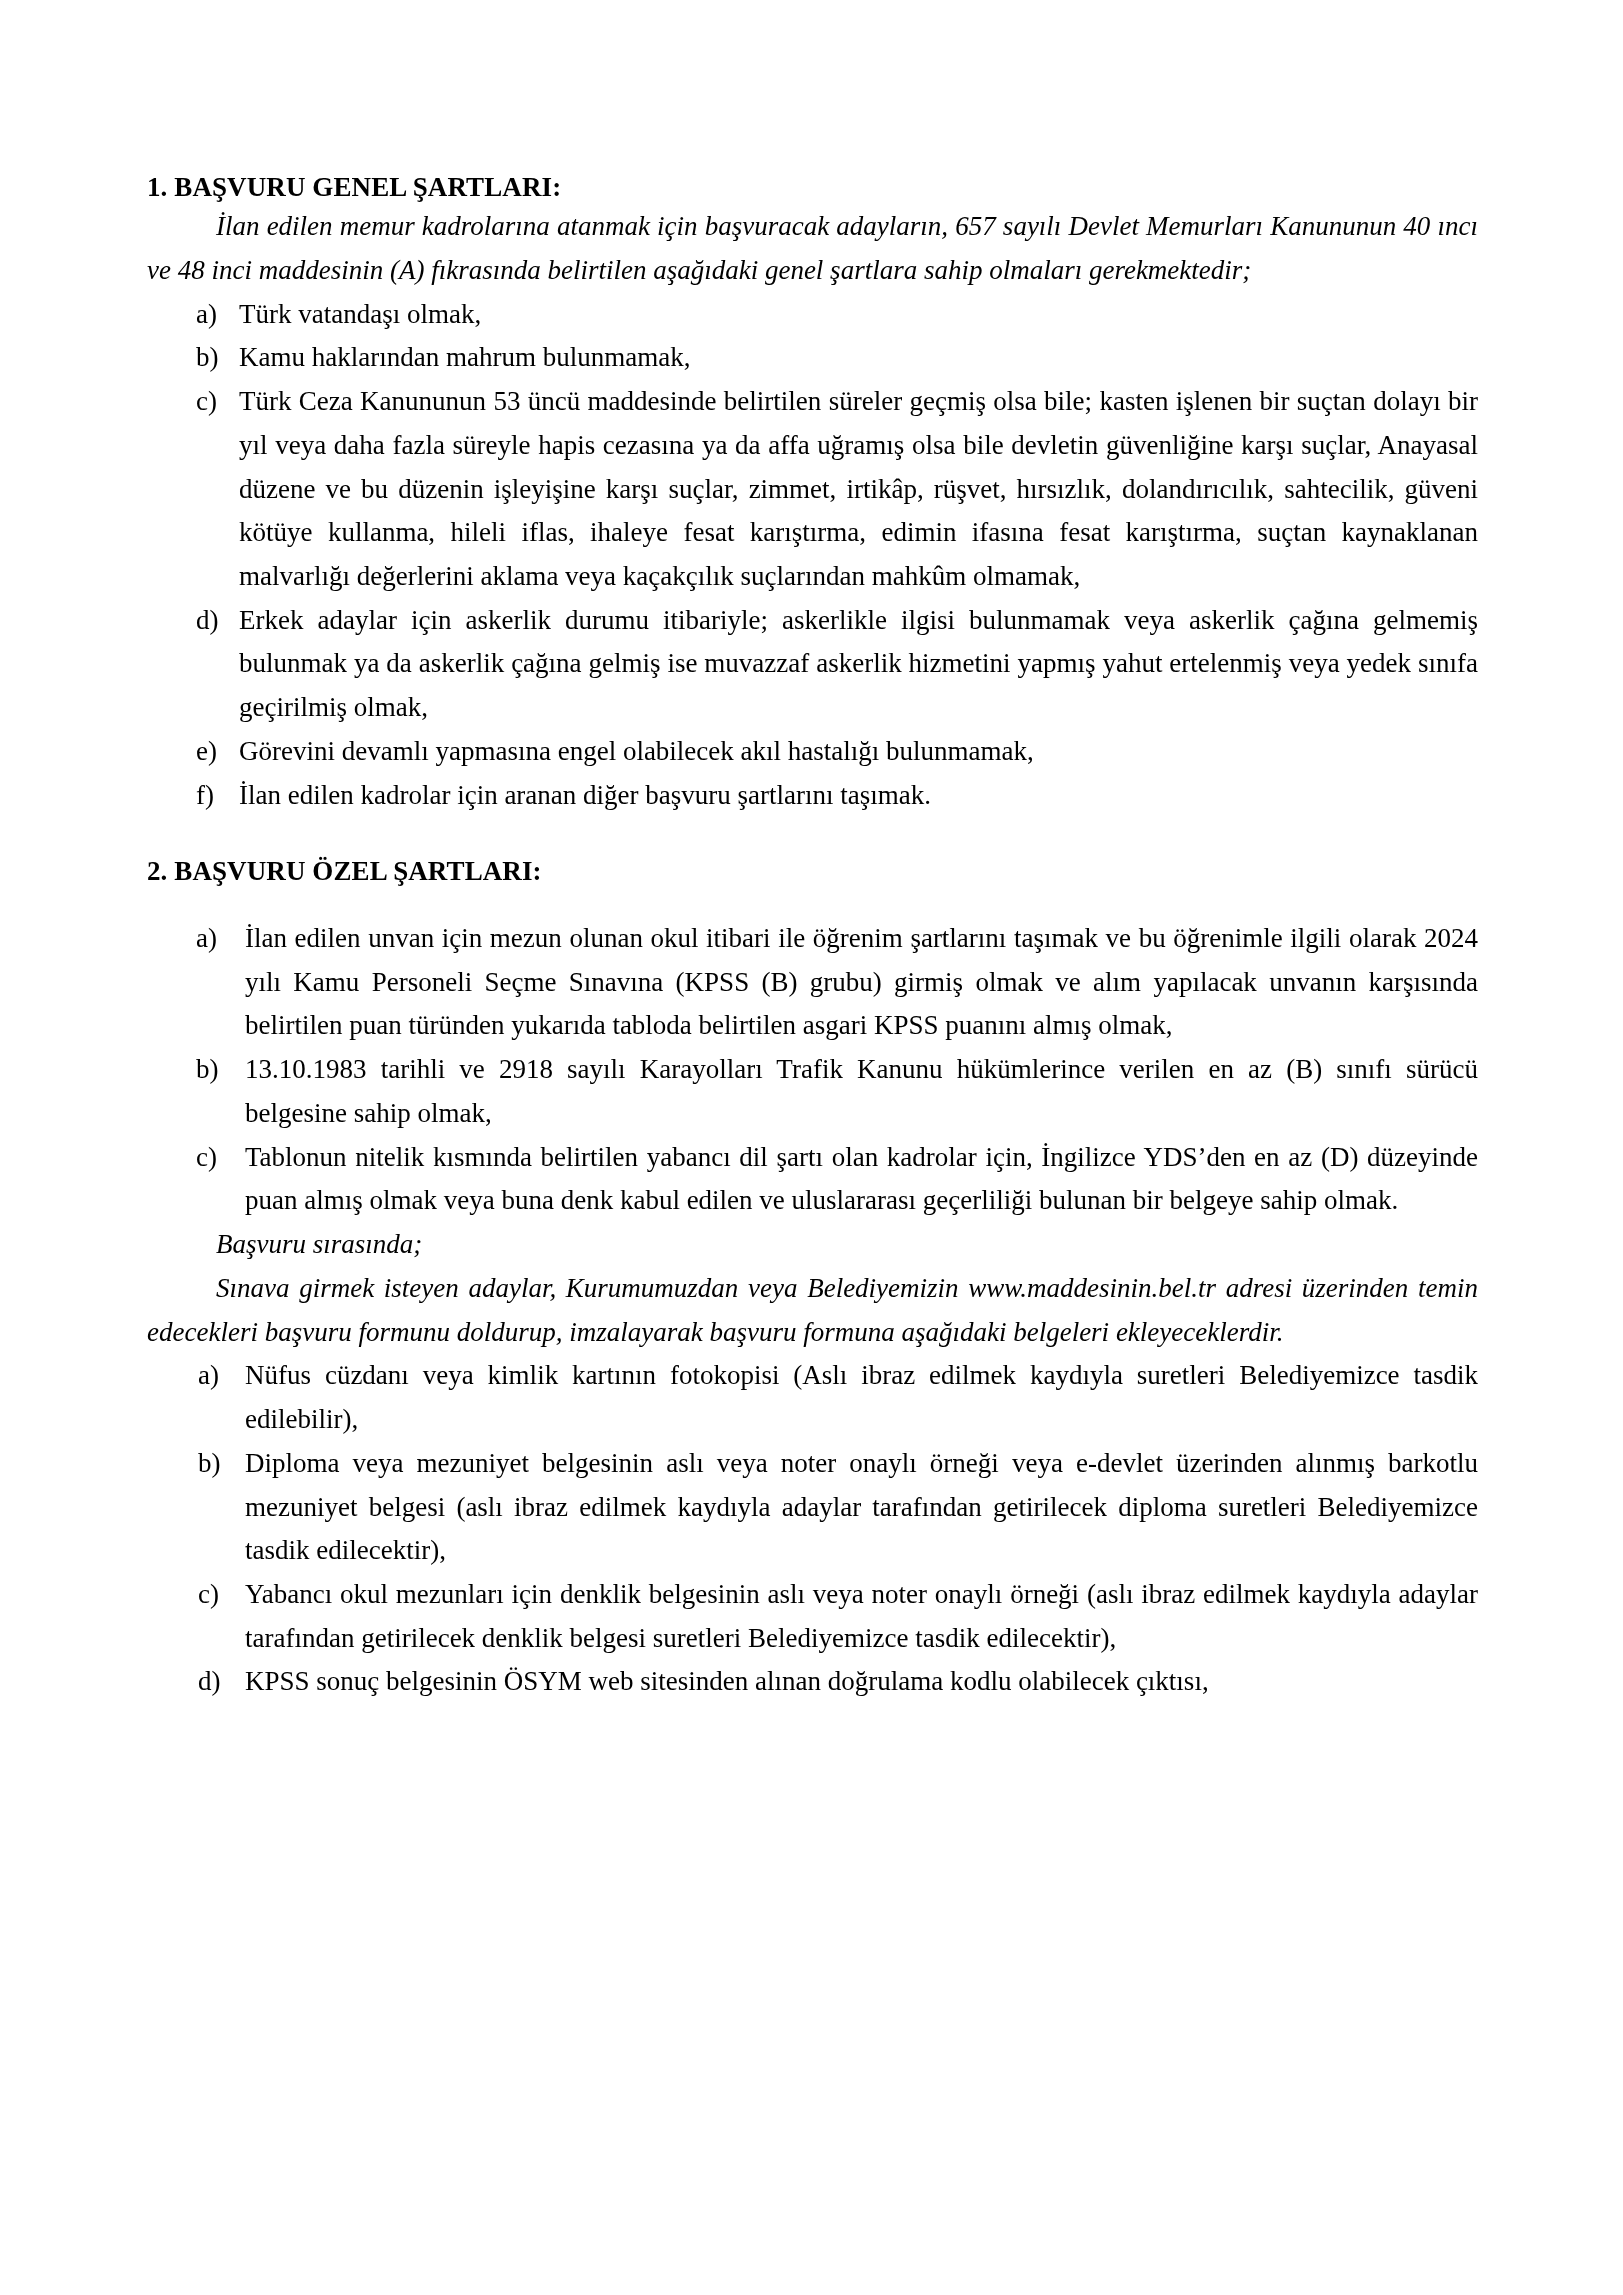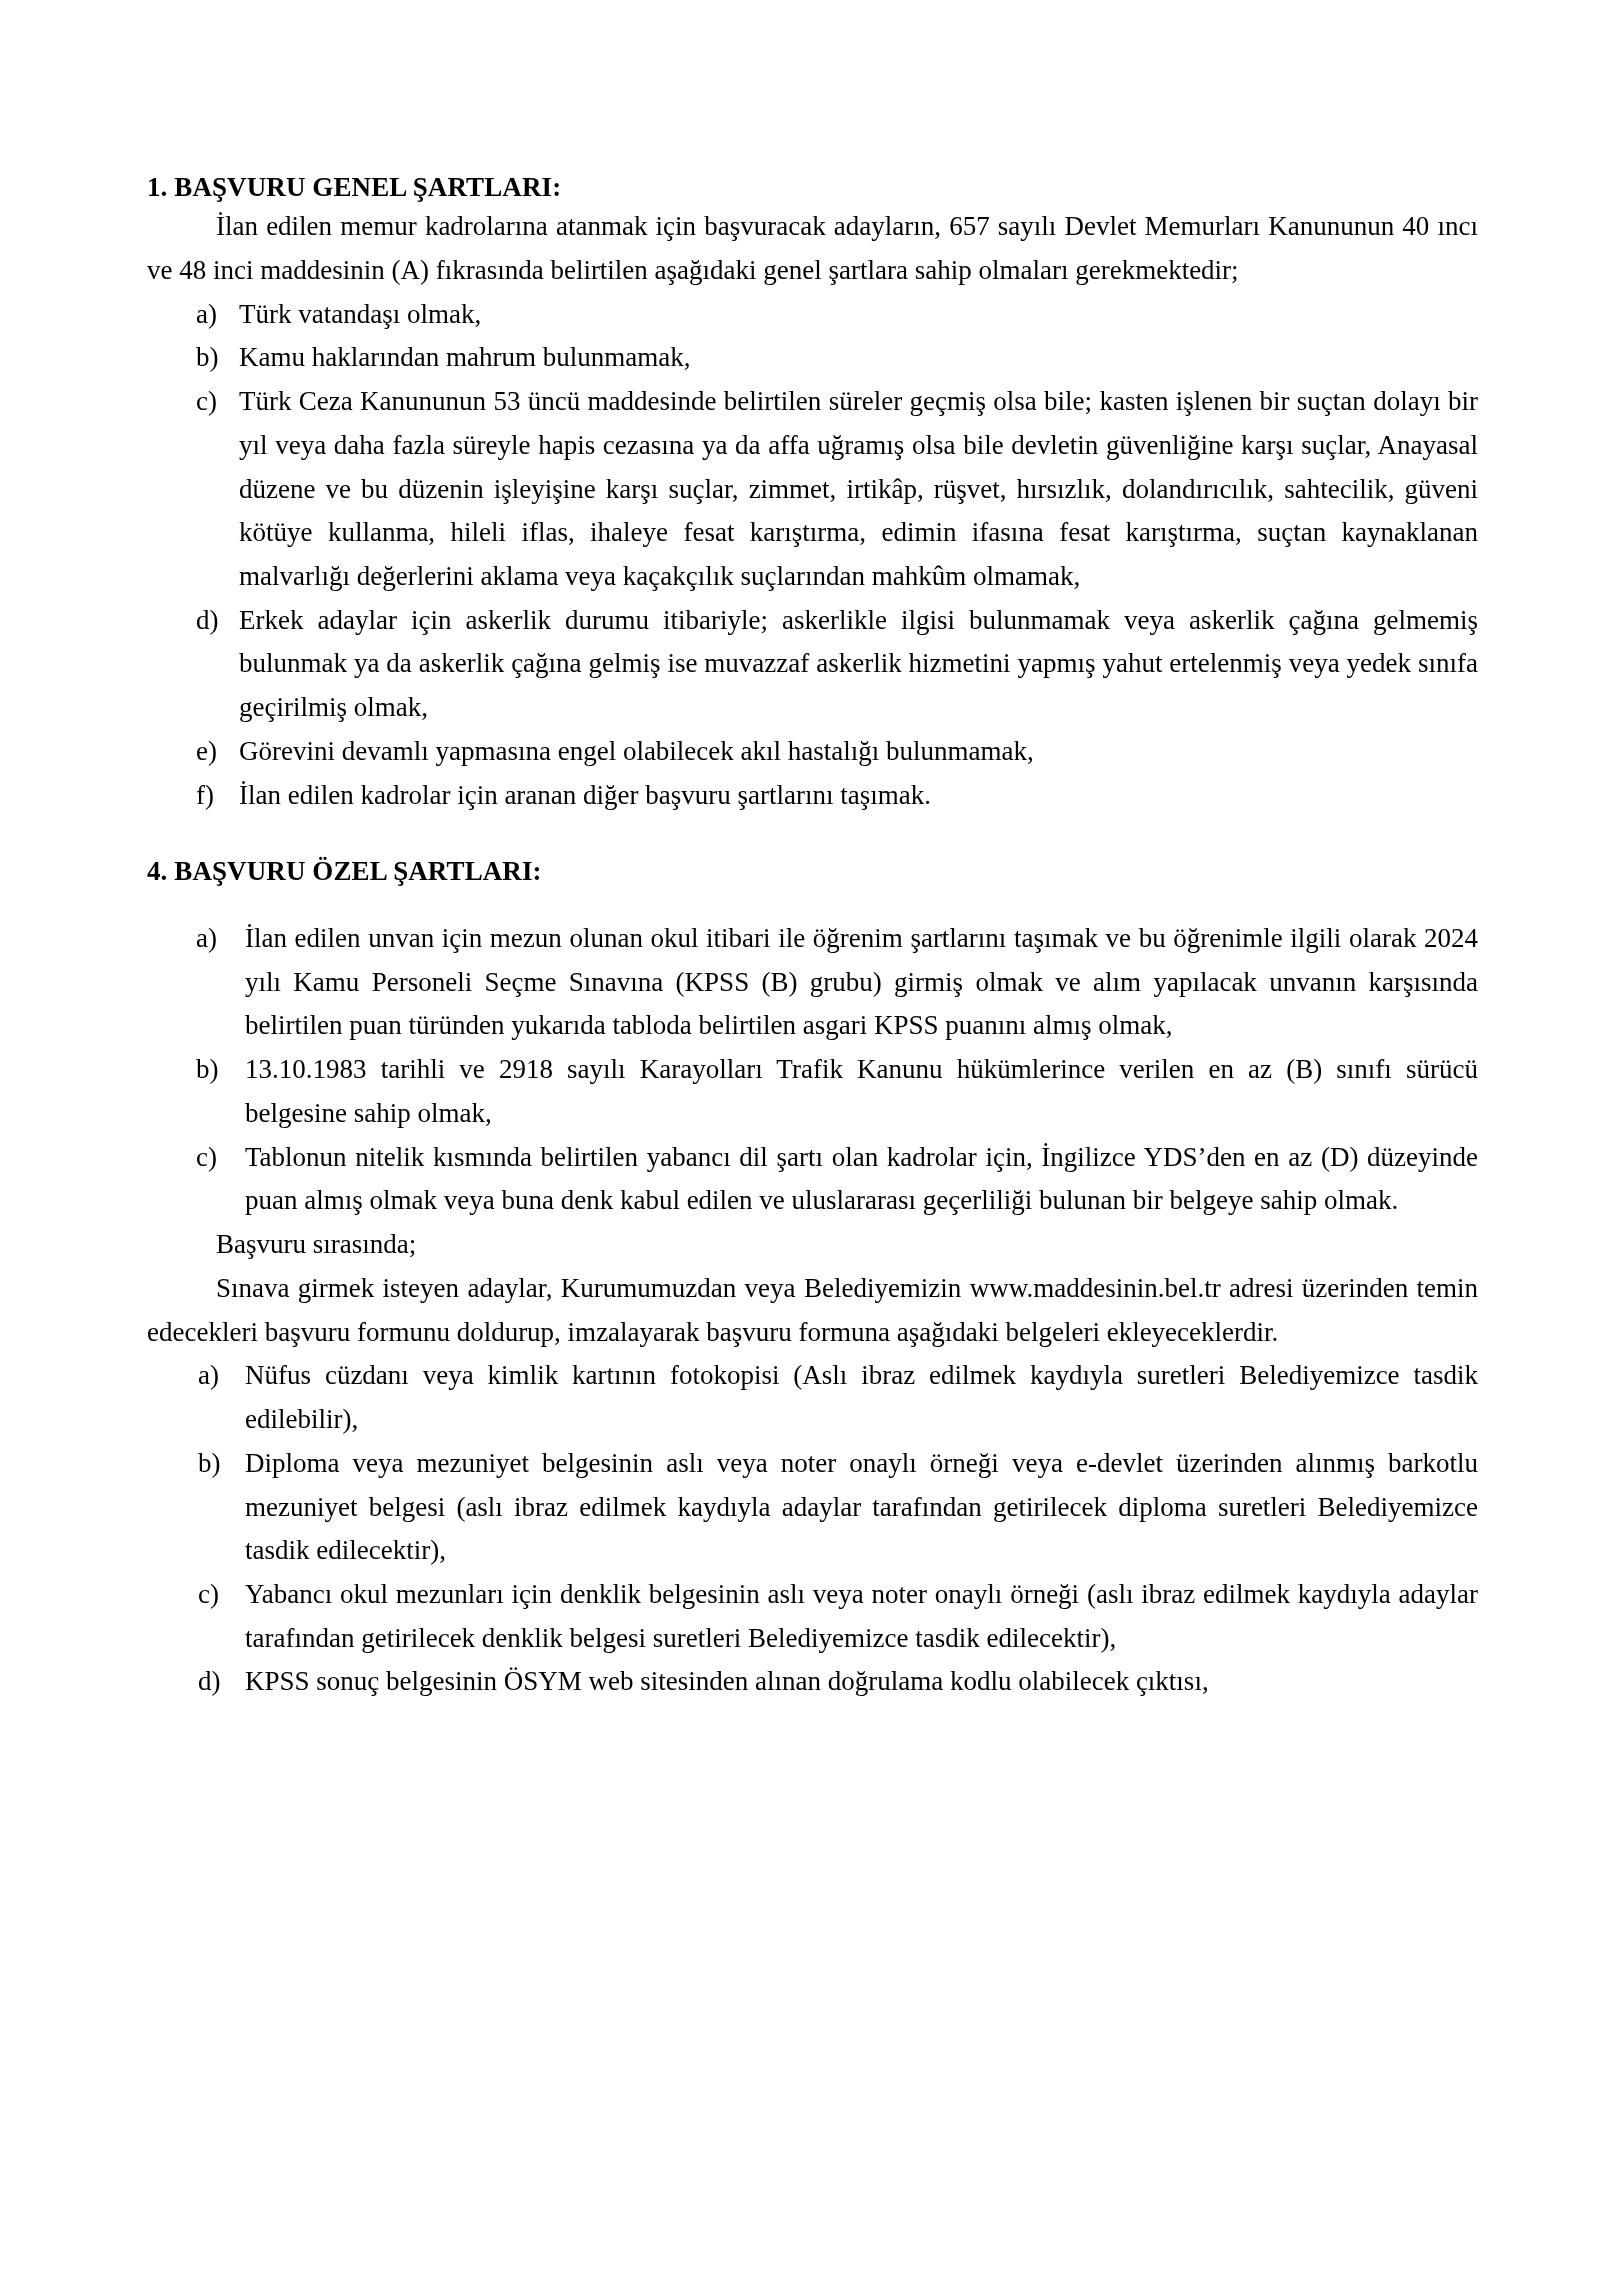--- a/index.html
+++ b/index.html
@@ -38,20 +38,21 @@
   .heading-gap-1 { margin-top: 0; }
   .heading-gap-2 { margin-top: 37px; }
   .heading-gap-3 { margin-top: 34px; }
 
   
   p.para {
     margin: 0;
     text-align: justify;
     text-justify: inter-word;
     hyphens: none;
+    font-style: italic;
   }
   p.para.indent-first {
     text-indent: 69px;
   }
   .para-gap-top { margin-top: 26px; }
   .para-tight { margin-top: 0; }
 
   
   ol.lettered {
     list-style: none;
@@ -119,21 +120,21 @@
       <li>
         <span class="marker">e)</span>
         <span class="item-text">Görevini devamlı yapmasına engel olabilecek akıl hastalığı bulunmamak,</span>
       </li>
       <li>
         <span class="marker">f)</span>
         <span class="item-text">İlan edilen kadrolar için aranan diğer başvuru şartlarını taşımak.</span>
       </li>
     </ol>
 
-    <h2 class="section-heading heading-gap-2">4. BAŞVURU ÖZEL ŞARTLARI:</h2>
+    <h2 class="section-heading heading-gap-2">2. BAŞVURU ÖZEL ŞARTLARI:</h2>
 
     <ol class="lettered list-s2">
       <li>
         <span class="marker">a)</span>
         <span class="item-text">İlan edilen unvan için mezun olunan okul itibari ile öğrenim şartlarını taşımak ve bu öğrenimle ilgili olarak 2024 yılı Kamu Personeli Seçme Sınavına (KPSS (B) grubu) girmiş olmak ve alım yapılacak unvanın karşısında belirtilen puan türünden yukarıda tabloda belirtilen asgari KPSS puanını almış olmak,</span>
       </li>
       <li>
         <span class="marker">b)</span>
         <span class="item-text">13.10.1983 tarihli ve 2918 sayılı Karayolları Trafik Kanunu hükümlerince verilen en az (B) sınıfı sürücü belgesine sahip olmak,</span>
       </li>

